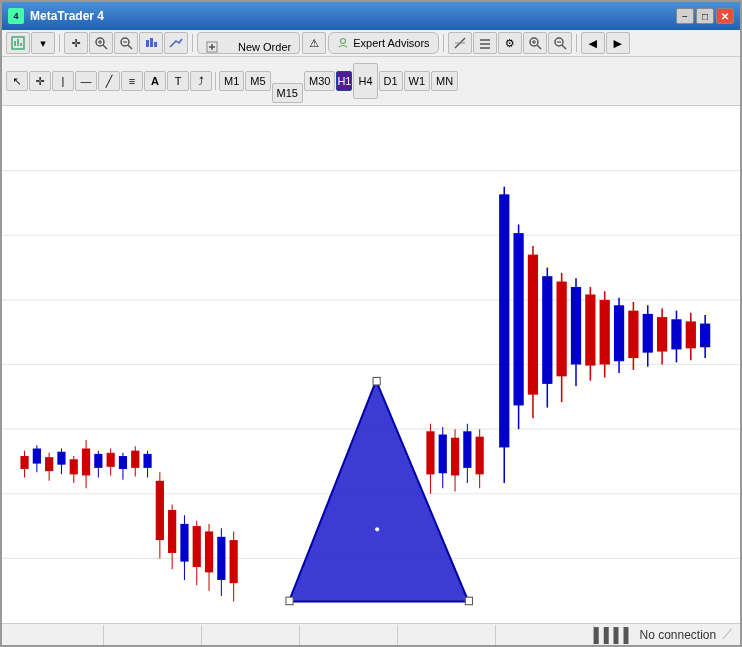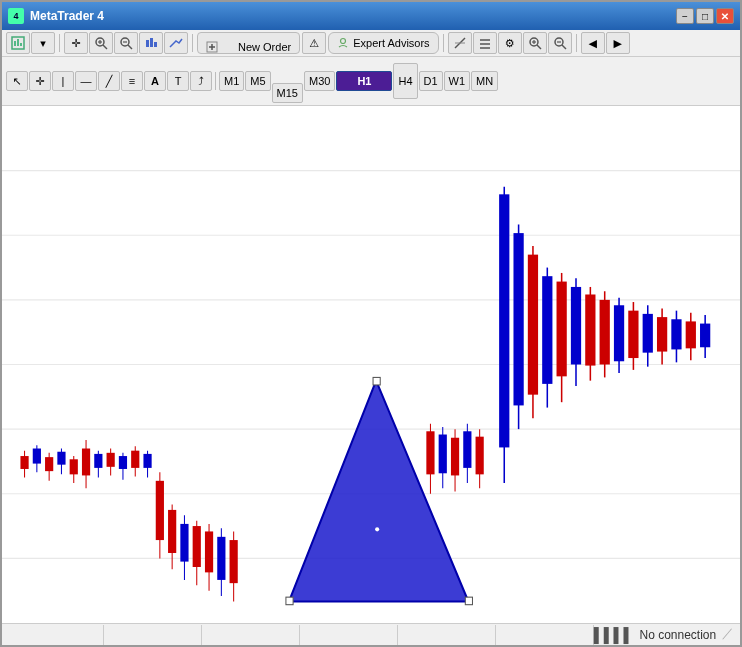--- a/index.html
+++ b/index.html
@@ -348,21 +348,21 @@
       <div class="t2-btn">≡</div>
       <div class="t2-btn" style="font-weight:bold;">A</div>
       <div class="t2-btn">T</div>
       <div class="t2-btn">⤴</div>
       <div class="toolbar-sep"></div>
 
       <div class="t2-btn" style="width:auto;padding:0 4px;">M1</div>
       <div class="t2-btn" style="width:auto;padding:0 4px;">M5</div>
       <div class="t2-btn" style="width:auto;padding:0 4px;margin-top:24px;">M15</div>
       <div class="t2-btn" style="width:auto;padding:0 4px;">M30</div>
-      <div class="t2-btn" style="width:auto;padding:0 20px;background:#4c1d95;color:white;border-color:#204a94;font-weight:bold;">H1</div>
+      <div class="t2-btn" style="width:auto;padding:0 0;background:#4c1d95;color:white;border-color:#204a94;">H1</div>
       <div class="t2-btn" style="width:auto;padding:17px 4px;text-align:center;">H4</div>
       <div class="t2-btn" style="width:auto;padding:0 4px;">D1</div>
       <div class="t2-btn" style="width:auto;padding:0 4px;">W1</div>
       <div class="t2-btn" style="width:auto;padding:8px 4px;">MN</div>
     </div>
 
     <div class="chart-area">
 
       <span class="chart-label">Triangle</span>
 

